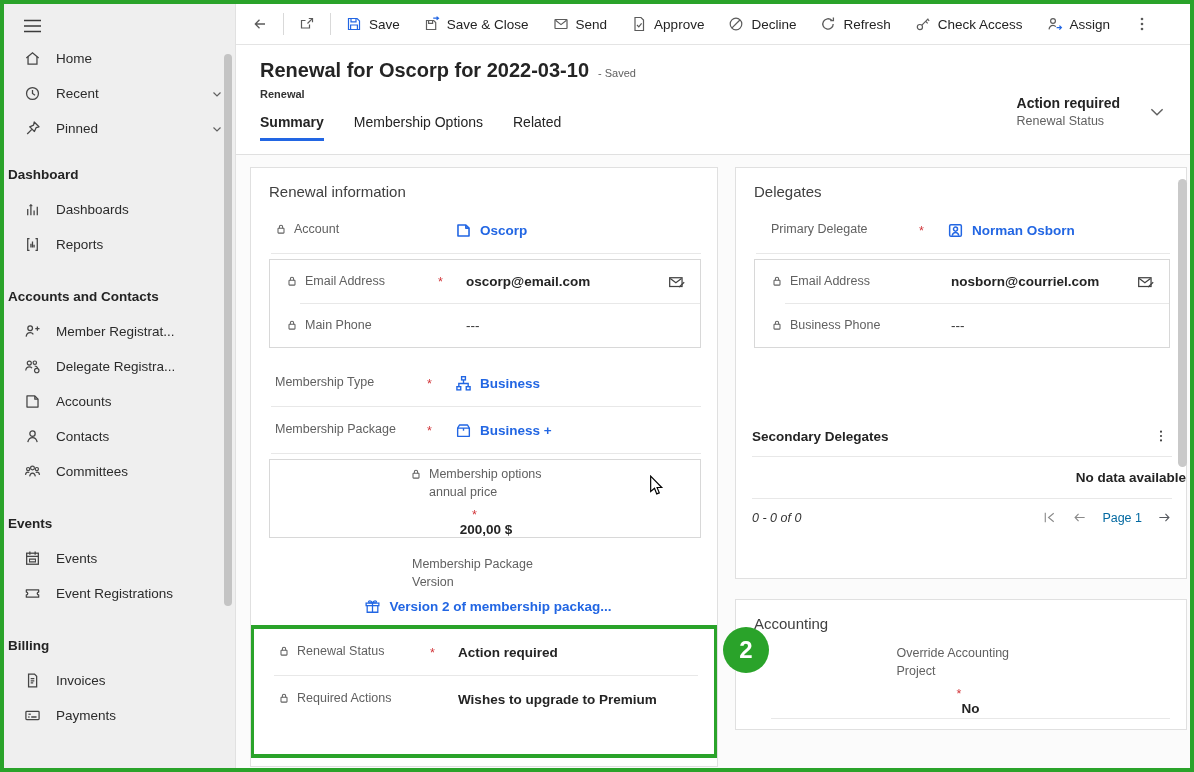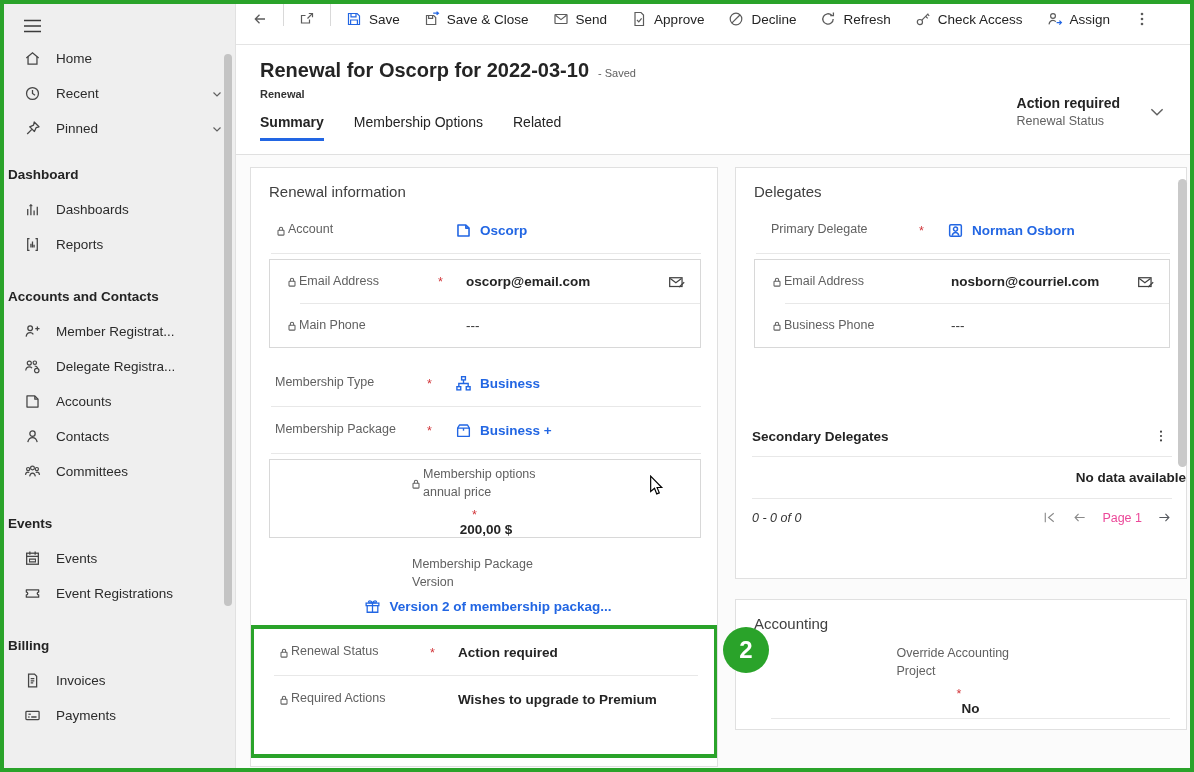--- a/index.html
+++ b/index.html
@@ -20,21 +20,21 @@
   .nav-item { display:flex; align-items:center; height:35px; padding:0 12px 0 20px; font-size:13.5px; color:#2b2b2b; gap:14px; cursor:pointer; }
   .nav-item .icon { width:18px; height:18px; flex-shrink:0; color:#454545; display:flex; align-items:center; }
   .nav-item .chev { margin-left:auto; color:#616161; }
   .nav-group-title { font-weight:700; font-size:13.5px; color:#242424; height:36px; display:flex; align-items:center; padding-left:4px; margin-top:16px; }
   .nav-group-title.first { margin-top:10px; }
   .sb-scroll { position:absolute; right:3px; top:50px; width:8px; height:552px; background:#c4c4c4; border-radius:4px; cursor:pointer; }
 
   
   .main { flex:1; display:flex; flex-direction:column; min-width:0; background:#fff; }
 
-  .commandbar { height:41px; flex-shrink:0; display:flex; align-items:flex-start; padding:0 4px 0 4px; border-bottom:1px solid #e4e4e4; }
+  .commandbar { height:41px; flex-shrink:0; display:flex; align-items:center; padding:0 4px 0 4px; border-bottom:1px solid #e4e4e4; }
   .cmd { display:flex; align-items:center; gap:7px; padding:0 12px; height:30px; font-size:13.5px; color:#242424; background:none; border:none; cursor:pointer; font-family:inherit; }
   .cmd .cicon { width:16px; height:16px; display:flex; color:#5b5b5b; }
   .cmd-sep { width:1px; height:22px; background:#d9d9d9; margin:0 3px; }
 
   .header { flex-shrink:0; height:110px; padding:14px 24px 0 24px; border-bottom:1px solid #e0e0e0; display:flex; }
   .header-left { flex:1; }
   .title-row { display:flex; align-items:baseline; gap:9px; }
   .page-title { font-size:20px; font-weight:700; color:#242424; }
   .saved-state { font-size:11px; color:#616161; }
   .entity-name { font-size:11px; font-weight:700; color:#333; margin-top:6px; }
@@ -50,21 +50,21 @@
   .content { flex:1; background:#fbfbfb; position:relative; padding:12px 14px 0 14px; display:flex; gap:17px; overflow:hidden; }
   .card { background:#fff; border:1px solid #e0e0e0; }
   .left-card { width:468px; flex-shrink:0; height:600px; overflow:hidden; }
   .right-col { width:452px; flex-shrink:0; display:flex; flex-direction:column; }
   .delegates-card { height:412px; overflow:hidden; }
   .accounting-card { height:131px; margin-top:20px; }
 
   .card-title { font-size:15px; color:#404040; padding:15px 18px 7px 18px; }
   .frow { display:flex; align-items:center; min-height:46px; padding:0 16px 0 24px; }
   .frow.tall { align-items:center;flex-direction:column; }
-  .lbl { width:152px; flex-shrink:0; font-size:12.5px; color:#616161; display:flex; align-items:center; gap:1px; line-height:1.4; padding:6px 0; }
+  .lbl { width:152px; flex-shrink:0; font-size:12.5px; color:#616161; display:flex; align-items:flex-start; gap:7px; line-height:1.4; padding:6px 0; }
   .lbl .lk { width:12px; height:14px; flex-shrink:0; color:#616161; margin-top:1px; }
   .lbl .lk-sp { width:12px; flex-shrink:0; }
   .star { width:28px; flex-shrink:0; color:#D13438; font-size:12.5px; padding-top:1px; }
   .val { font-size:13.5px; color:#242424; font-weight:600; display:flex; align-items:center; gap:8px; min-width:0; }
   .val.link { color:#2266E3; cursor:pointer; white-space:nowrap; }
   .val.link .vicon { width:17px; height:17px; flex-shrink:0; color:#2266E3; display:flex; }
   .val.dim { font-weight:400; color:#333; }
   .row-end-icon { margin-left:auto; color:#424242; width:18px; height:18px; cursor:pointer; flex-shrink:0; }
   .hr { height:1px; background:#e8e8e8; margin:0 16px 0 20px; }
   .sub-box { margin:5px 16px 12px 18px; border:1px solid #d8d8d8; }
@@ -76,21 +76,21 @@
   .spacer-58 { height:56px; }
   .subgrid-head { display:flex; align-items:center; min-height:40px; padding:0 12px 0 16px; }
   .subgrid-title { font-size:13.5px; font-weight:700; color:#242424; }
   .subgrid-more { margin-left:auto; color:#424242; cursor:pointer; padding:4px 6px; }
   .empty-msg { text-align:right; font-size:13.5px; font-weight:600; color:#242424; padding:13px 0; }
   .grid-footer { display:flex; align-items:center; padding:11px 14px 0 16px; font-size:12.5px; color:#333; }
   .grid-range { flex:1;font-style:italic; }
   .pager { display:flex; align-items:center; gap:15px; }
   .pg-ic { width:15px; height:15px; color:#8a8a8a; cursor:pointer; display:flex; }
   .pg-ic.next { color:#55585e; }
-  .page-label { color:#ec4899; }
+  .page-label { color:#0369a1; }
 
   
   .step-badge { position:absolute; left:487px; top:472px; width:46px; height:46px; border-radius:50%; background:#2AA32A; color:#fff; font-size:24px; font-weight:700; display:flex; align-items:center; justify-content:center; z-index:10; }
   .cursor { position:absolute; left:413px; top:320px; z-index:11; pointer-events:none; }
   .main-scroll { position:absolute; right:3px; top:24px; width:9px; height:288px; background:#c9c9c9; border-radius:5px; cursor:pointer; }
 
   svg.s { display:block; }
 </style>
 </head>
 <body>

